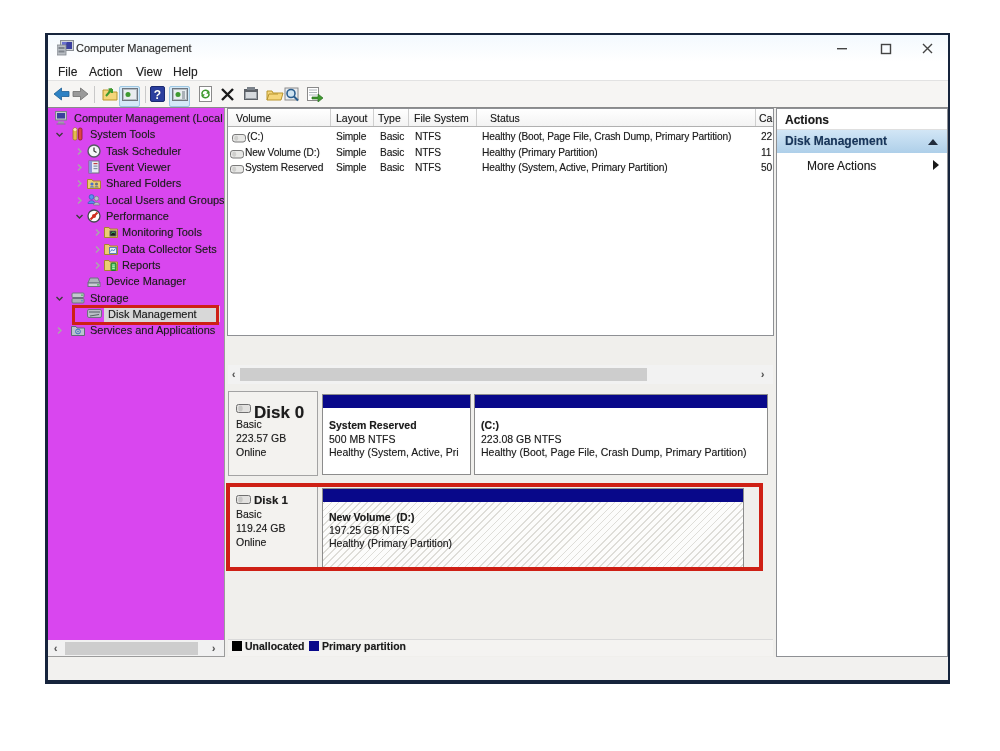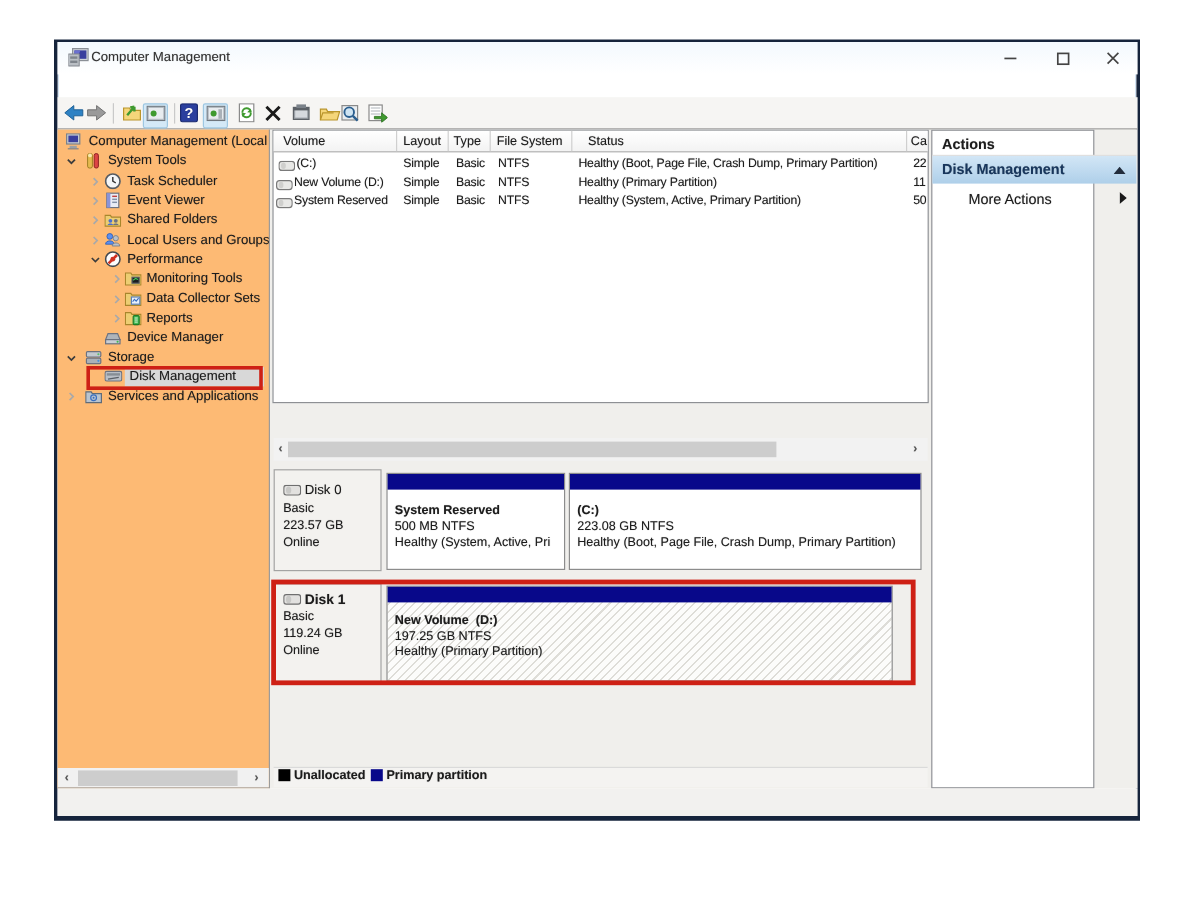--- a/index.html
+++ b/index.html
@@ -7,21 +7,21 @@
 .title{position:absolute;left:0;top:0;width:900px;height:27px;background:linear-gradient(#f3f9fe,#fff)}
 .title .tt{position:absolute;left:28px;top:7px;font-size:12px;color:#2a2a2a}
 .wbtn{position:absolute;top:0;height:27px;width:30px}
 .mbar{position:absolute;left:0;top:27px;width:900px;height:19px;border-bottom:1px solid #e2e2e2;background:#fff}
 .mbar span{position:absolute;top:3px;font-size:12px;color:#222}
 .tbar{position:absolute;left:0;top:46px;width:900px;height:27px;background:#f6f5f3;border-bottom:1px solid #8a8a8a}
 .tbar svg,.tbar .sep,.tbar .hl{position:absolute;top:5px}
 .sep{width:1px;height:17px;background:#c9c9c9;top:5px}
 .hl{width:21px;height:21px;top:3px;background:#d4e9f7;border:1px solid #9ec7e2;border-radius:2px}
 .content{position:absolute;left:0;top:73px;width:900px;height:549px;background:#f0efec}
-.tree{position:absolute;left:0;top:0;width:177px;height:549px;background:#fdba74;border-right:1px solid #9b9b9b;border-bottom:1px solid #9b9b9b;overflow:hidden}
+.tree{position:absolute;left:0;top:0;width:177px;height:549px;background:#d946ef;border-right:1px solid #9b9b9b;border-bottom:1px solid #9b9b9b;overflow:hidden}
 .tr{position:absolute;left:0;height:16px;width:177px;white-space:nowrap}
 .tr svg{position:absolute;top:1px}
 .tr .cv{position:absolute;top:4px}
 .tx{position:absolute;top:2px;font-size:11px;color:#1c1c1c;white-space:nowrap}
 .vol{position:absolute;left:179px;top:0;width:547px;height:228px;background:#fff;border:1px solid #8e9094}
 .vh{position:absolute;left:0;top:0;width:545px;height:18px;background:linear-gradient(#ffffff,#f3f3f3);border-bottom:1px solid #b0b0b0;font-size:10.5px}
 .vh span{position:absolute;top:3px;color:#1c1c1c}
 .cs{position:absolute;top:0;width:1px;height:17px;background:#cfcfcf}
 .vr{position:absolute;height:15px;font-size:10.2px;letter-spacing:-0.15px;white-space:nowrap}
 .vr span{position:absolute;top:1px}
@@ -29,21 +29,21 @@
 .thumb{position:absolute;background:#cdcdcd}
 .arr{position:absolute;font-size:10px;color:#555;font-weight:700}
 .disk{position:absolute;width:542px}
 .dlabel{position:absolute;left:0;top:0;width:90px;background:#f3f2ef;border:1px solid #a3a3a3;font-size:10.5px}
 .dlabel div{position:absolute;left:7px}
 .part{position:absolute;border:1px solid #8c8c8c;background:#fff;font-size:10.5px}
 .pbar{position:absolute;left:0;top:0;right:0;height:13px;background:#08088a}
 .pl{position:absolute;left:6px;white-space:nowrap}
 .hatch{background:#fcfcfb repeating-linear-gradient(135deg,#deddd8 0 1.2px,rgba(0,0,0,0) 1.2px 5px)}
 .legend{position:absolute;left:180px;top:531px;width:545px;height:17px;background:#f4f3f1;border-top:1px solid #dadada;font-size:11px}
-.act{position:absolute;left:728px;top:0;width:136px;height:549px;background:#fff;border:1px solid #8e9094}
+.act{position:absolute;left:728px;top:0;width:172px;height:549px;background:#fff;border:1px solid #8e9094}
 .bstrip{position:absolute;left:0;top:622px;width:900px;height:23px;background:#f2f1ef}
 .redrect{position:absolute;z-index:50}
 .fssd{position:absolute;left:492px;top:490px;font-size:28px;color:#d02a1b;z-index:40;letter-spacing:-1.1px}
 </style></head>
 <body>
 <div class="win">
 <div class="title">
  <svg style="position:absolute;left:9px;top:5px" width="17" height="16" viewBox="0 0 17 16">
         <rect x="3.5" y="0.5" width="13" height="10" fill="#cfd3d8" stroke="#8a8f96"></rect>
         <rect x="5" y="2" width="10" height="7" fill="#3a3f9e"></rect>
@@ -56,20 +56,26 @@
  <div class="wbtn" style="left:779px"><svg width="30" height="27">
           <rect x="10" y="13" width="10" height="1.4" fill="#444"></rect>
         </svg></div>
  <div class="wbtn" style="left:823px"><svg width="30" height="27">
           <rect x="10.5" y="9.5" width="9" height="9" fill="none" stroke="#444" stroke-width="1.4"></rect>
         </svg></div>
  <div class="wbtn" style="left:865px"><svg width="30" height="27">
           <path d="M10 9 L19 18 M19 9 L10 18" stroke="#444" stroke-width="1.4"></path>
         </svg></div>
 </div>
+<div class="mbar">
+ <span style="left:10px">File</span>
+      <span style="left:41px">Action</span>
+      <span style="left:88px">View</span>
+      <span style="left:125px">Help</span>
+</div>
 <div class="tbar">
  <svg style="left:5px" width="17" height="16" viewBox="0 0 17 16">
         <path d="M16 5.5 L8.5 5.5 L8.5 2 L1 8 L8.5 14 L8.5 10.5 L16 10.5 z" fill="#2e82c4" stroke="#1d5f94" stroke-width="0.8"></path>
       </svg>
  <svg style="left:24px" width="17" height="16" viewBox="0 0 17 16">
         <path d="M1 5.5 L8.5 5.5 L8.5 2 L16 8 L8.5 14 L8.5 10.5 L1 10.5 z" fill="#9a9a9a" stroke="#6f6f6f" stroke-width="0.8"></path>
       </svg>
  <div class="sep" style="left:46px"></div>
  <svg style="left:54px" width="16" height="16" viewBox="0 0 16 16">
         <path d="M1 4 L6 4 L7 6 L15 6 L15 14 L1 14 z" fill="#f5d67a" stroke="#b9952c"></path>
@@ -337,21 +343,21 @@
           <span class="arr" style="left:533px;top:4px">›</span>
 <div class="thumb" style="left:12px;top:3px;width:407px;height:13px"></div>
 </div>
 </div>
 <div class="disk" style="left:180px;top:283px;height:85px">
  <div class="dlabel" style="height:85px">
   <svg style="position:absolute;left:7px;top:12px" width="15" height="10" viewBox="0 0 15 10">
             <rect x="0.5" y="0.5" width="14" height="8" rx="2" fill="#e2e1df" stroke="#6f6f6f"></rect>
             <ellipse cx="4.5" cy="4.5" rx="2.2" ry="3" fill="#c8c8c6"></ellipse>
           </svg>
-  <div style="left:25px;top:11px;font-weight:400;font-size:11px">Disk 0</div>
+  <div style="left:25px;top:11px;font-weight:700;font-size:17px">Disk 0</div>
   <div style="top:26px">Basic</div>
   <div style="top:40px">223.57 GB</div>
   <div style="top:54px">Online</div>
  </div>
  <div class="part" style="left:94px;top:3px;width:149px;height:81px">
   <div class="pbar"></div>
   <span class="pl" style="top:24px;font-weight:700">System Reserved</span>
   <span class="pl" style="top:38px">500 MB NTFS</span>
   <span class="pl" style="top:51px">Healthy (System, Active, Pri</span>
  </div>

